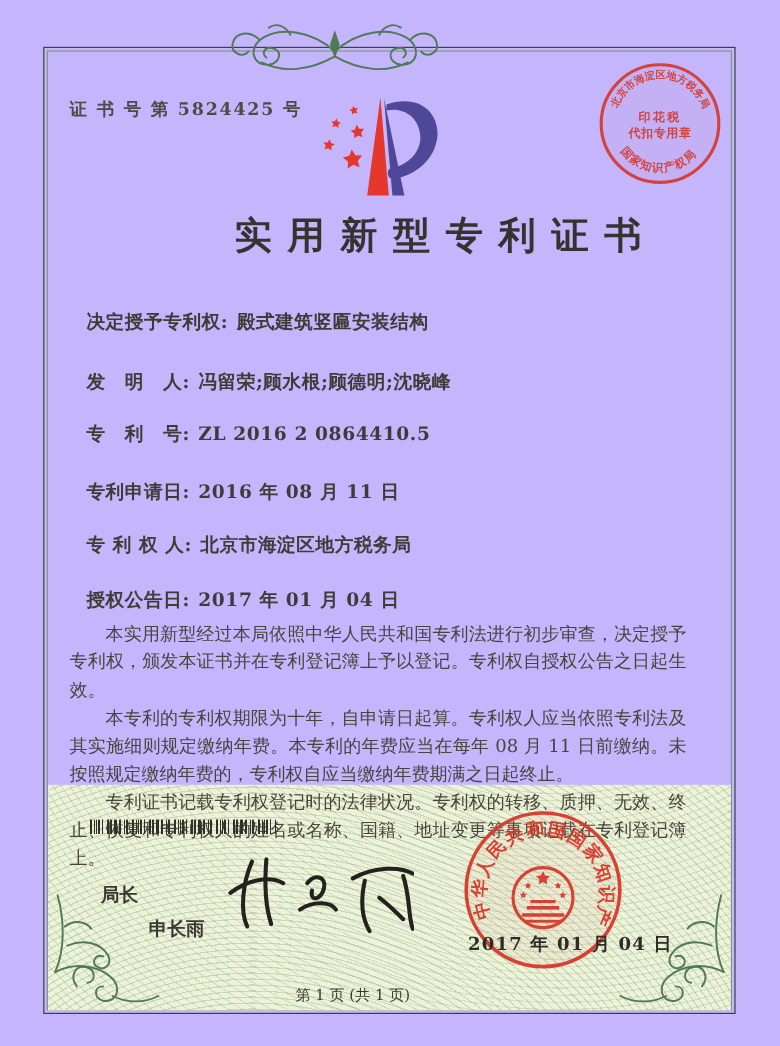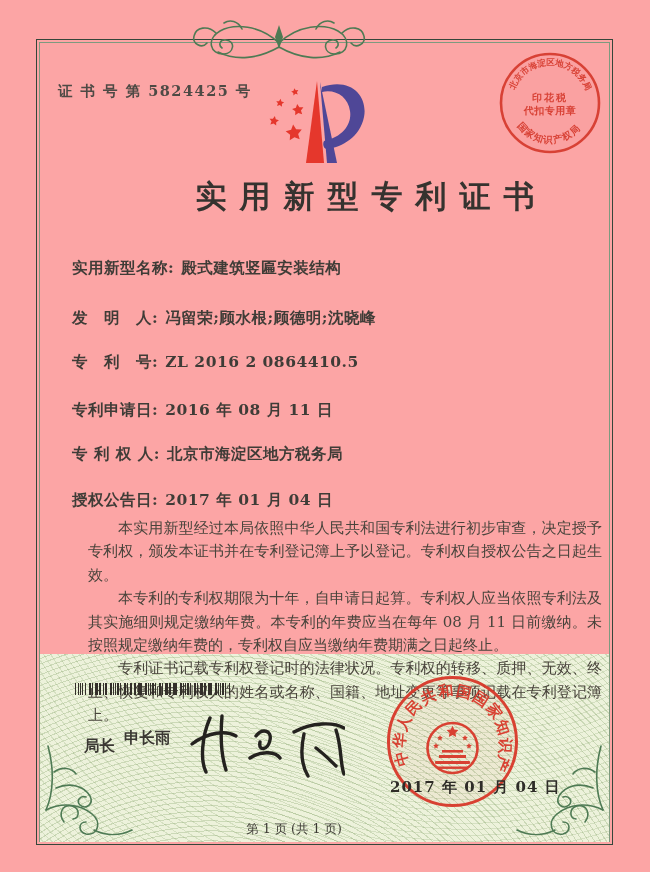--- a/index.html
+++ b/index.html
@@ -1,18 +1,18 @@
 <!DOCTYPE html>
 <html><head>
 <meta charset="utf-8">
 <style>
   html,body{margin:0;padding:0;background:#e9e4d4;}
   .paper{
     position:relative;width:650px;height:872px;overflow:hidden;
-    background:#fca5a5;
+    background:#c4b5fd;
     font-family:"DejaVu Serif","Liberation Serif",serif;
     color:#433f38;
   }
   
   .frame{position:absolute;left:36px;top:39px;width:575px;height:804px;border:1.5px solid #35463a;}
   .frame-inner{position:absolute;inset:2px;border:1px solid #7e9a7f;}
   
   .band{
     position:absolute;left:40px;top:654px;width:569px;height:188px;
     background-color:#edf2db;
@@ -23,31 +23,31 @@
   .cert-no{position:absolute;left:58px;top:82px;font-size:14.5px;font-weight:600;letter-spacing:1.5px;color:#4e4a45;}
   .logo{position:absolute;left:264px;top:78px;width:112px;height:88px;}
   .tax-stamp{position:absolute;left:498px;top:51px;width:104px;height:104px;opacity:.92;}
   .title{
     position:absolute;left:36px;top:176px;width:566px;text-align:center;
     font-size:31px;font-weight:700;letter-spacing:13px;text-indent:13px;color:#35332f;padding-left:46px;
   }
   .field{position:absolute;left:72px;font-size:15.5px;font-weight:600;letter-spacing:.5px;color:#3f3c37;white-space:nowrap;}
   .field .val{margin-left:7px;}
   .f0{top:258px}.f1{top:308px}.f2{top:352px}.f3{top:400px}.f4{top:444px}.f5{top:490px}
-  .bodytext{position:absolute;left:88px;top:517px;width:514px;font-size:15px;line-height:23.4px;
+  .bodytext{position:absolute;left:58px;top:517px;width:514px;font-size:15px;line-height:23.4px;
     text-align:justify;color:#49443c;font-weight:500;}
   .bodytext p{margin:0;text-indent:2em;}
   .barcode{
     position:absolute;left:75px;top:683px;width:155px;height:12px;
     background-image:
       repeating-linear-gradient(90deg,#332f2a 0 1.5px,rgba(0,0,0,0) 1.5px 3px,#332f2a 3px 4px,rgba(0,0,0,0) 4px 7px),
       repeating-linear-gradient(90deg,#332f2a 0 1px,rgba(0,0,0,0) 1px 5px);
   }
   .signer-title{position:absolute;left:84px;top:736px;font-size:15.5px;font-weight:600;color:#3b3833;}
-  .signer-name{position:absolute;left:84px;top:728px;font-size:15.5px;font-weight:600;color:#3b3833;padding-left:40px;}
+  .signer-name{position:absolute;left:84px;top:764px;font-size:15.5px;font-weight:600;color:#3b3833;padding-left:40px;}
   .signature{position:absolute;left:180px;top:704px;width:165px;height:88px;}
   .seal{position:absolute;left:385px;top:674px;width:135px;height:135px;opacity:.95;}
   .seal-date{position:absolute;left:390px;top:778px;font-size:15px;font-weight:600;letter-spacing:1px;color:#2e2c28;}
   .footer{position:absolute;left:64px;top:821px;width:460px;text-align:center;font-size:12.5px;color:#3b3933;}
   .fl-top{position:absolute;left:190px;top:17px;width:178px;height:48px;}
   .fl-bl{position:absolute;left:40px;top:744px;width:100px;height:98px;}
   .fl-br{position:absolute;left:509px;top:744px;width:100px;height:98px;}
   .defs{position:absolute;width:0;height:0;overflow:hidden;}
 </style>
 </head>
@@ -118,21 +118,21 @@
     <text fill="#d5392c" font-size="9.5" letter-spacing="1" font-weight="bold">
       <textPath href="#taxBot">国家知识产权局</textPath>
     </text>
     <text x="52" y="50" text-anchor="middle" fill="#d5392c" font-size="10" letter-spacing="2" font-weight="bold">印花税</text>
     <text x="52" y="63" text-anchor="middle" fill="#d5392c" font-size="10" letter-spacing="0.5" font-weight="bold">代扣专用章</text>
   </svg>
 
   <div class="title">实用新型专利证书</div>
 
   <div class="field f0">
-    <span>实用新型名称:</span><span class="val">殿式建筑竖匾安装结构</span>
+    <span>决定授予专利权:</span><span class="val">殿式建筑竖匾安装结构</span>
   </div>
   <div class="field f1">
     <span>发　明　人:</span><span class="val">冯留荣;顾水根;顾德明;沈晓峰</span>
   </div>
   <div class="field f2">
     <span>专　利　号:</span><span class="val">ZL 2016 2 0864410.5</span>
   </div>
   <div class="field f3">
     <span>专利申请日:</span><span class="val">2016 年 08 月 11 日</span>
   </div>

